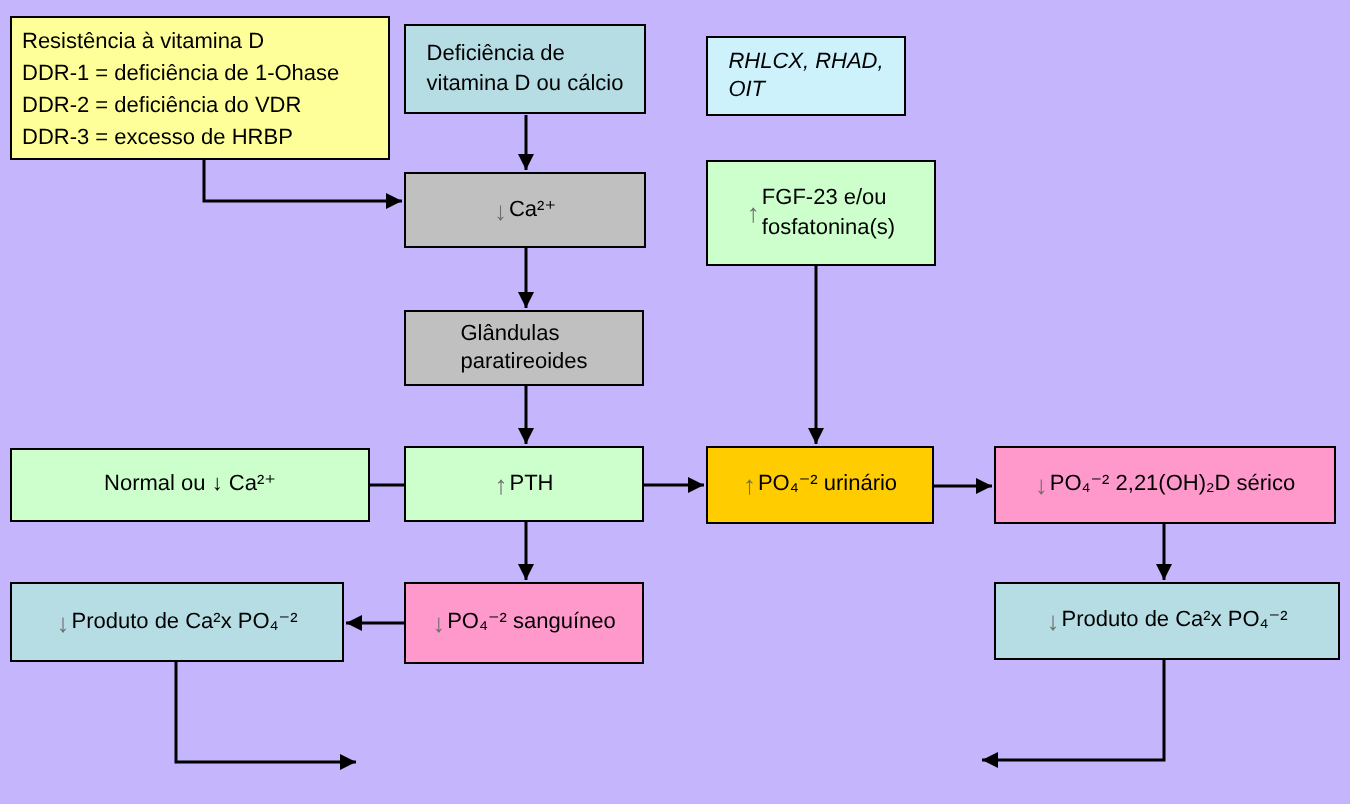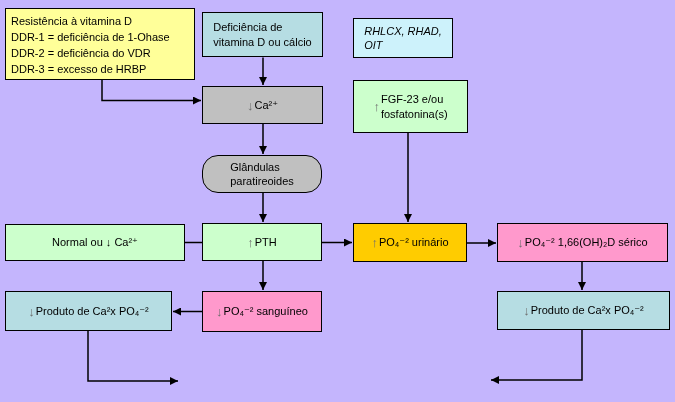--- a/index.html
+++ b/index.html
@@ -89,42 +89,42 @@
     <span class="glyph">↓</span>
     <span class="txt">Ca²⁺</span>
   </div>
 
   <div class="node" style="left: 353px; top: 80px; width: 115px; height: 53px; background-color: rgb(204, 255, 204);">
     <span class="glyph">↑</span>
     <span class="txt">FGF-23 e/ou
 fosfatonina(s)</span>
   </div>
 
-  <div class="node" style="left: 202px; top: 155px; width: 120px; height: 38px; background-color: rgb(192, 192, 192); border-radius: 16px;">
+  <div class="node" style="left: 202px; top: 155px; width: 120px; height: 38px; background-color: rgb(192, 192, 192);">
     <span class="txt">Glândulas
 paratireoides</span>
   </div>
 
   <div class="node" style="left: 5px; top: 224px; width: 180px; height: 37px; background-color: rgb(204, 255, 204);">
     <span class="txt">Normal ou ↓ Ca²⁺</span>
   </div>
 
   <div class="node" style="left: 202px; top: 223px; width: 120px; height: 38px; background-color: rgb(204, 255, 204);">
     <span class="glyph">↑</span>
     <span class="txt">PTH</span>
   </div>
 
   <div class="node" style="left: 353px; top: 223px; width: 114px; height: 39px; background-color: rgb(255, 204, 0);">
     <span class="glyph">↑</span>
     <span class="txt">PO₄⁻² urinário</span>
   </div>
 
   <div class="node" style="left: 497px; top: 223px; width: 171px; height: 39px; background-color: rgb(255, 153, 204);">
     <span class="glyph">↓</span>
-    <span class="txt">PO₄⁻² 1,66(OH)₂D sérico</span>
+    <span class="txt">PO₄⁻² 2,21(OH)₂D sérico</span>
   </div>
 
   <div class="node" style="left: 5px; top: 291px; width: 167px; height: 40px; background-color: rgb(182, 221, 227);">
     <span class="glyph">↓</span>
     <span class="txt">Produto de Ca²x PO₄⁻²</span>
   </div>
 
   <div class="node" style="left: 202px; top: 291px; width: 120px; height: 41px; background-color: rgb(255, 153, 204);">
     <span class="glyph">↓</span>
     <span class="txt">PO₄⁻² sanguíneo</span>

